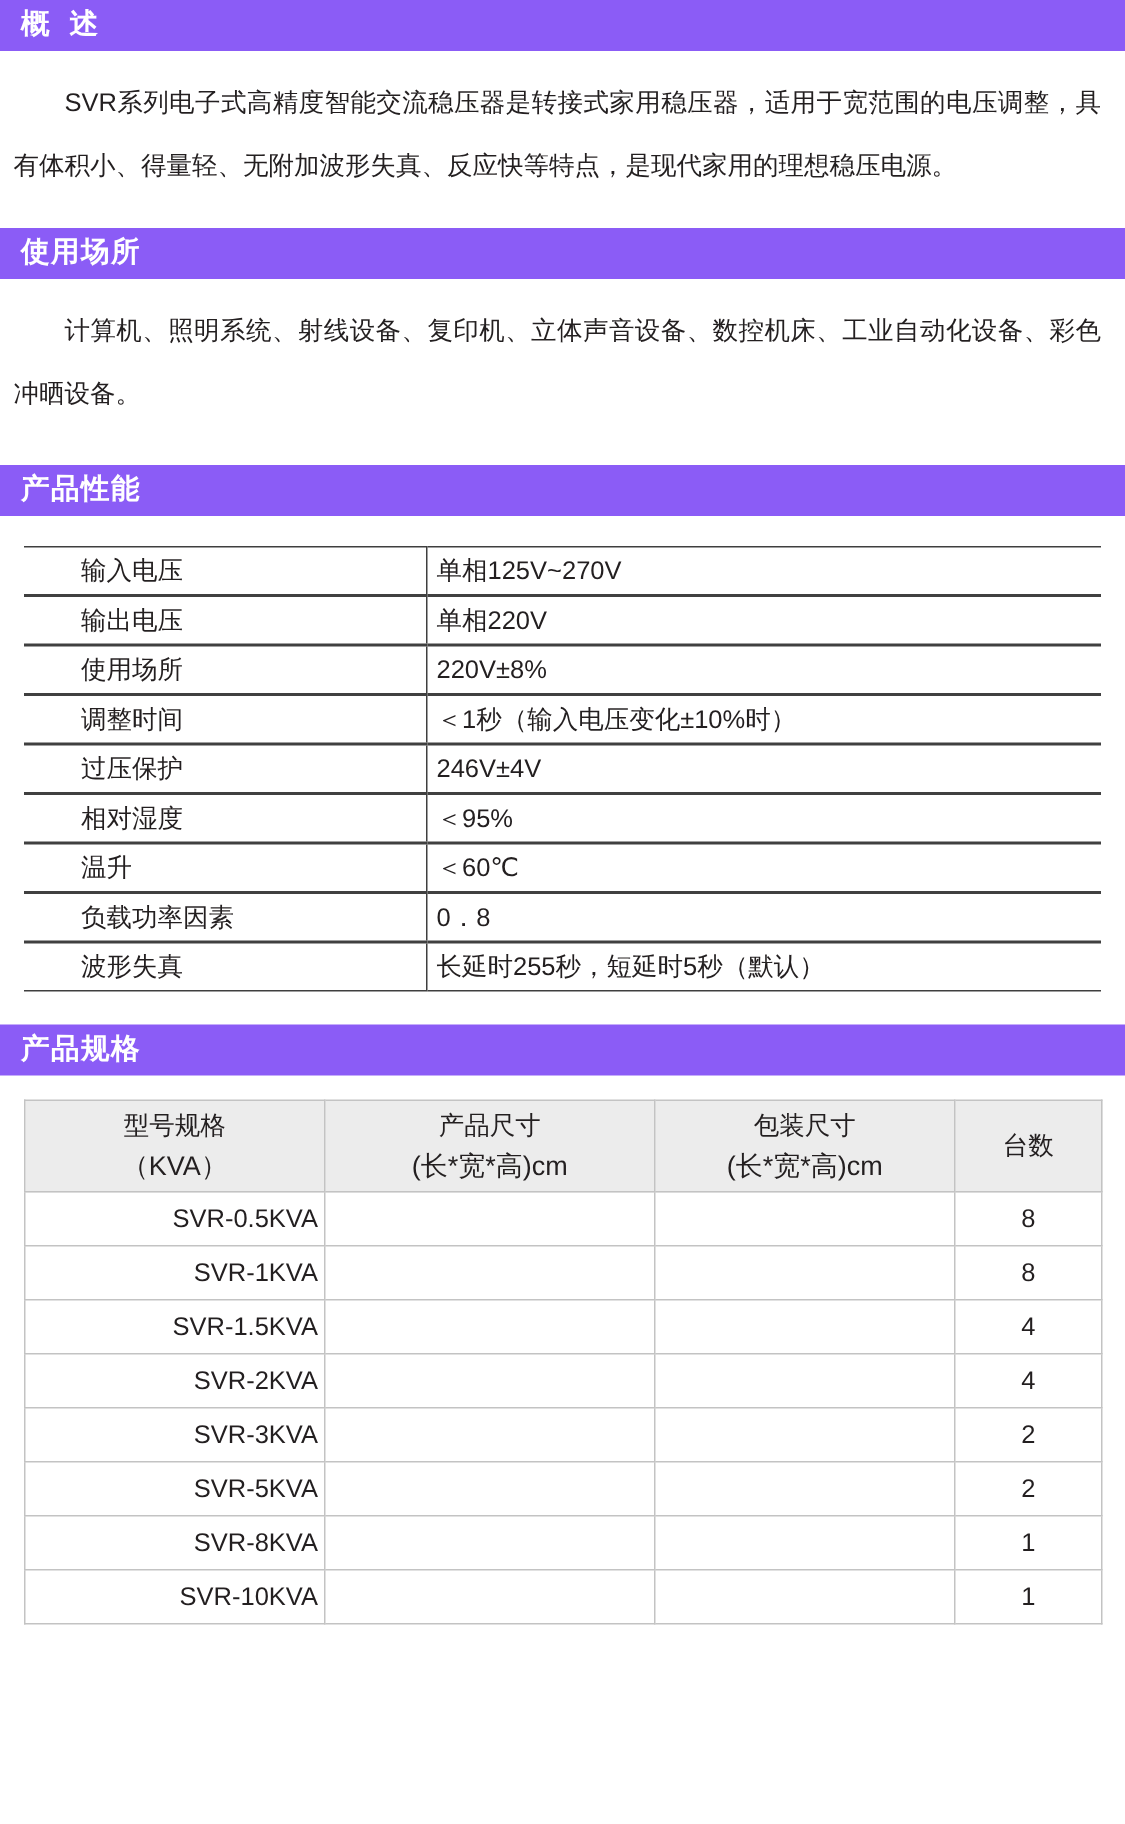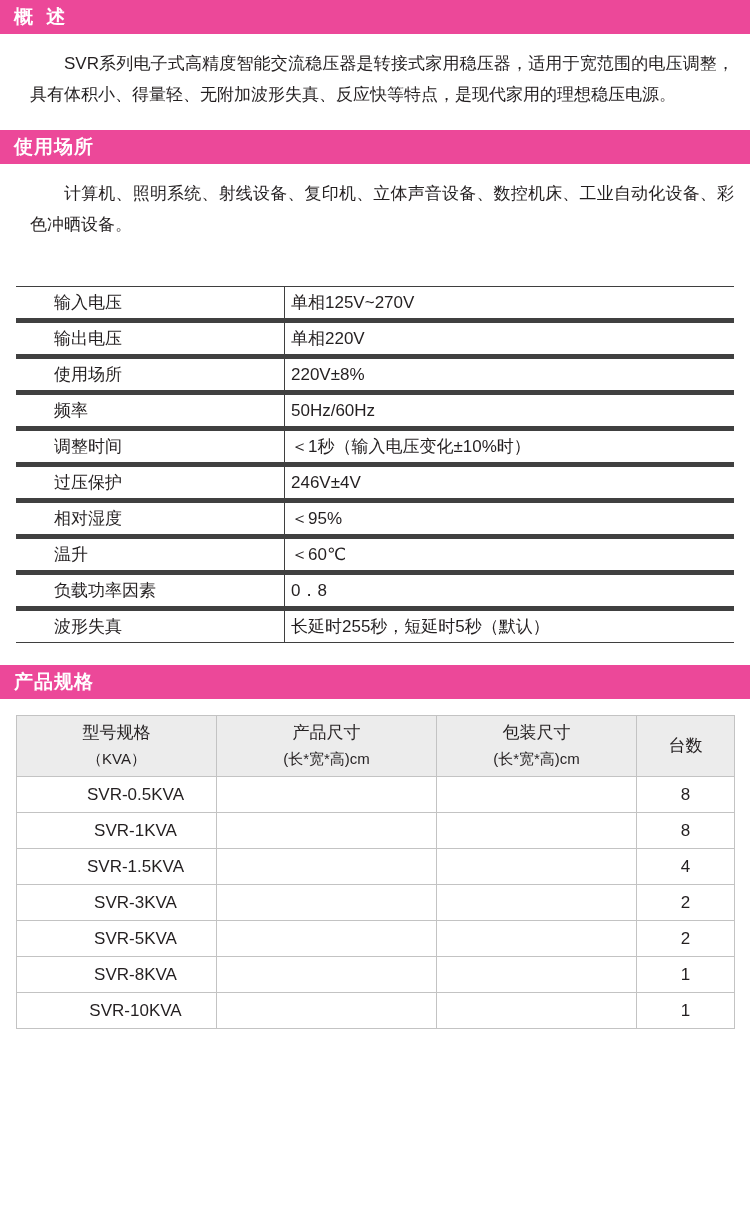--- a/index.html
+++ b/index.html
@@ -15,37 +15,37 @@
     -webkit-font-smoothing: antialiased;
   }
   .page {
     width: 750px;
     box-sizing: border-box;
     padding: 0 0 10px 0;
   }
 
   
   .section-bar {
-    background: #ec4899;
+    background: #8b5cf6;
     color: #ffffff;
     font-size: 19px;
     font-weight: bold;
     line-height: 34px;
     height: 34px;
     padding-left: 14px;
     letter-spacing: 1px;
     box-sizing: border-box;
   }
   .section-bar.wide { letter-spacing: 4px; }
 
   
   .para {
     font-size: 17px;
-    line-height: 31px;
-    padding: 14px 16px 6px 30px;
+    line-height: 42px;
+    padding: 14px 16px 6px 9px;
     text-align: justify;
     text-indent: 2em;
   }
   .para.tight { padding-bottom: 4px; }
 
   .gap-sm { height: 14px; }
   .gap-md { height: 22px; }
 
   
   .perf-wrap {
@@ -54,21 +54,21 @@
   table {
     border-collapse: collapse;
     width: 100%;
     font-size: 17px;
   }
   table.perf {
     border-top: 1px solid #3f3f3f;
     border-bottom: 1px solid #3f3f3f;
   }
   table.perf td {
-    border-bottom: 5px solid #404040;
+    border-bottom: 2px solid #404040;
     height: 31px;
     padding: 0 6px;
     vertical-align: middle;
   }
   table.perf tr:last-child td { border-bottom: none; }
   table.perf td.k {
     width: 224px;
     padding-left: 38px;
     border-right: 1px solid #3f3f3f;
     white-space: nowrap;
@@ -90,27 +90,27 @@
     font-weight: normal;
     font-size: 17px;
   }
   table.spec thead th {
     background: #ececec;
     height: 30px;
     line-height: 26px;
     padding: 4px 2px;
   }
   table.spec thead th .l1 { display: block; }
-  table.spec thead th .l2 { display: block; font-size: 15px; }
+  table.spec thead th .l2 { display: block; font-size: 18px; }
   table.spec tbody td {
     height: 35px;
     padding: 0 4px;
   }
   table.spec tbody td.model {
-    text-align: center;
+    text-align: right;
     padding-left: 42px;
   }
   .col-model { width: 200px; }
   .col-prod  { width: 220px; }
   .col-pack  { width: 200px; }
   .col-qty   { width: 98px; }
 </style>
 </head>
 <body>
 
@@ -119,38 +119,35 @@
   <div class="section-bar wide">概  述</div>
   <div class="para">SVR系列电子式高精度智能交流稳压器是转接式家用稳压器，适用于宽范围的电压调整，具有体积小、得量轻、无附加波形失真、反应快等特点，是现代家用的理想稳压电源。</div>
 
   <div class="gap-sm"></div>
 
   <div class="section-bar">使用场所</div>
   <div class="para tight">计算机、照明系统、射线设备、复印机、立体声音设备、数控机床、工业自动化设备、彩色冲晒设备。</div>
 
   <div class="gap-md"></div>
 
+  <div class="section-bar">产品性能</div>
   <div class="perf-wrap">
     <table class="perf">
       <tbody>
         <tr>
             <td class="k">输入电压</td>
             <td class="v">单相125V~270V</td>
           </tr>
         <tr>
             <td class="k">输出电压</td>
             <td class="v">单相220V</td>
           </tr>
         <tr>
             <td class="k">使用场所</td>
             <td class="v">220V±8%</td>
-          </tr>
-        <tr>
-            <td class="k">频率</td>
-            <td class="v">50Hz/60Hz</td>
           </tr>
         <tr>
             <td class="k">调整时间</td>
             <td class="v">＜1秒（输入电压变化±10%时）</td>
           </tr>
         <tr>
             <td class="k">过压保护</td>
             <td class="v">246V±4V</td>
           </tr>
         <tr>
@@ -217,20 +214,26 @@
           <td></td>
           <td>8</td>
         </tr>
         <tr>
           <td class="model">SVR-1.5KVA</td>
           <td></td>
           <td></td>
           <td>4</td>
         </tr>
         <tr>
+          <td class="model">SVR-2KVA</td>
+          <td></td>
+          <td></td>
+          <td>4</td>
+        </tr>
+        <tr>
           <td class="model">SVR-3KVA</td>
           <td></td>
           <td></td>
           <td>2</td>
         </tr>
         <tr>
           <td class="model">SVR-5KVA</td>
           <td></td>
           <td></td>
           <td>2</td>

